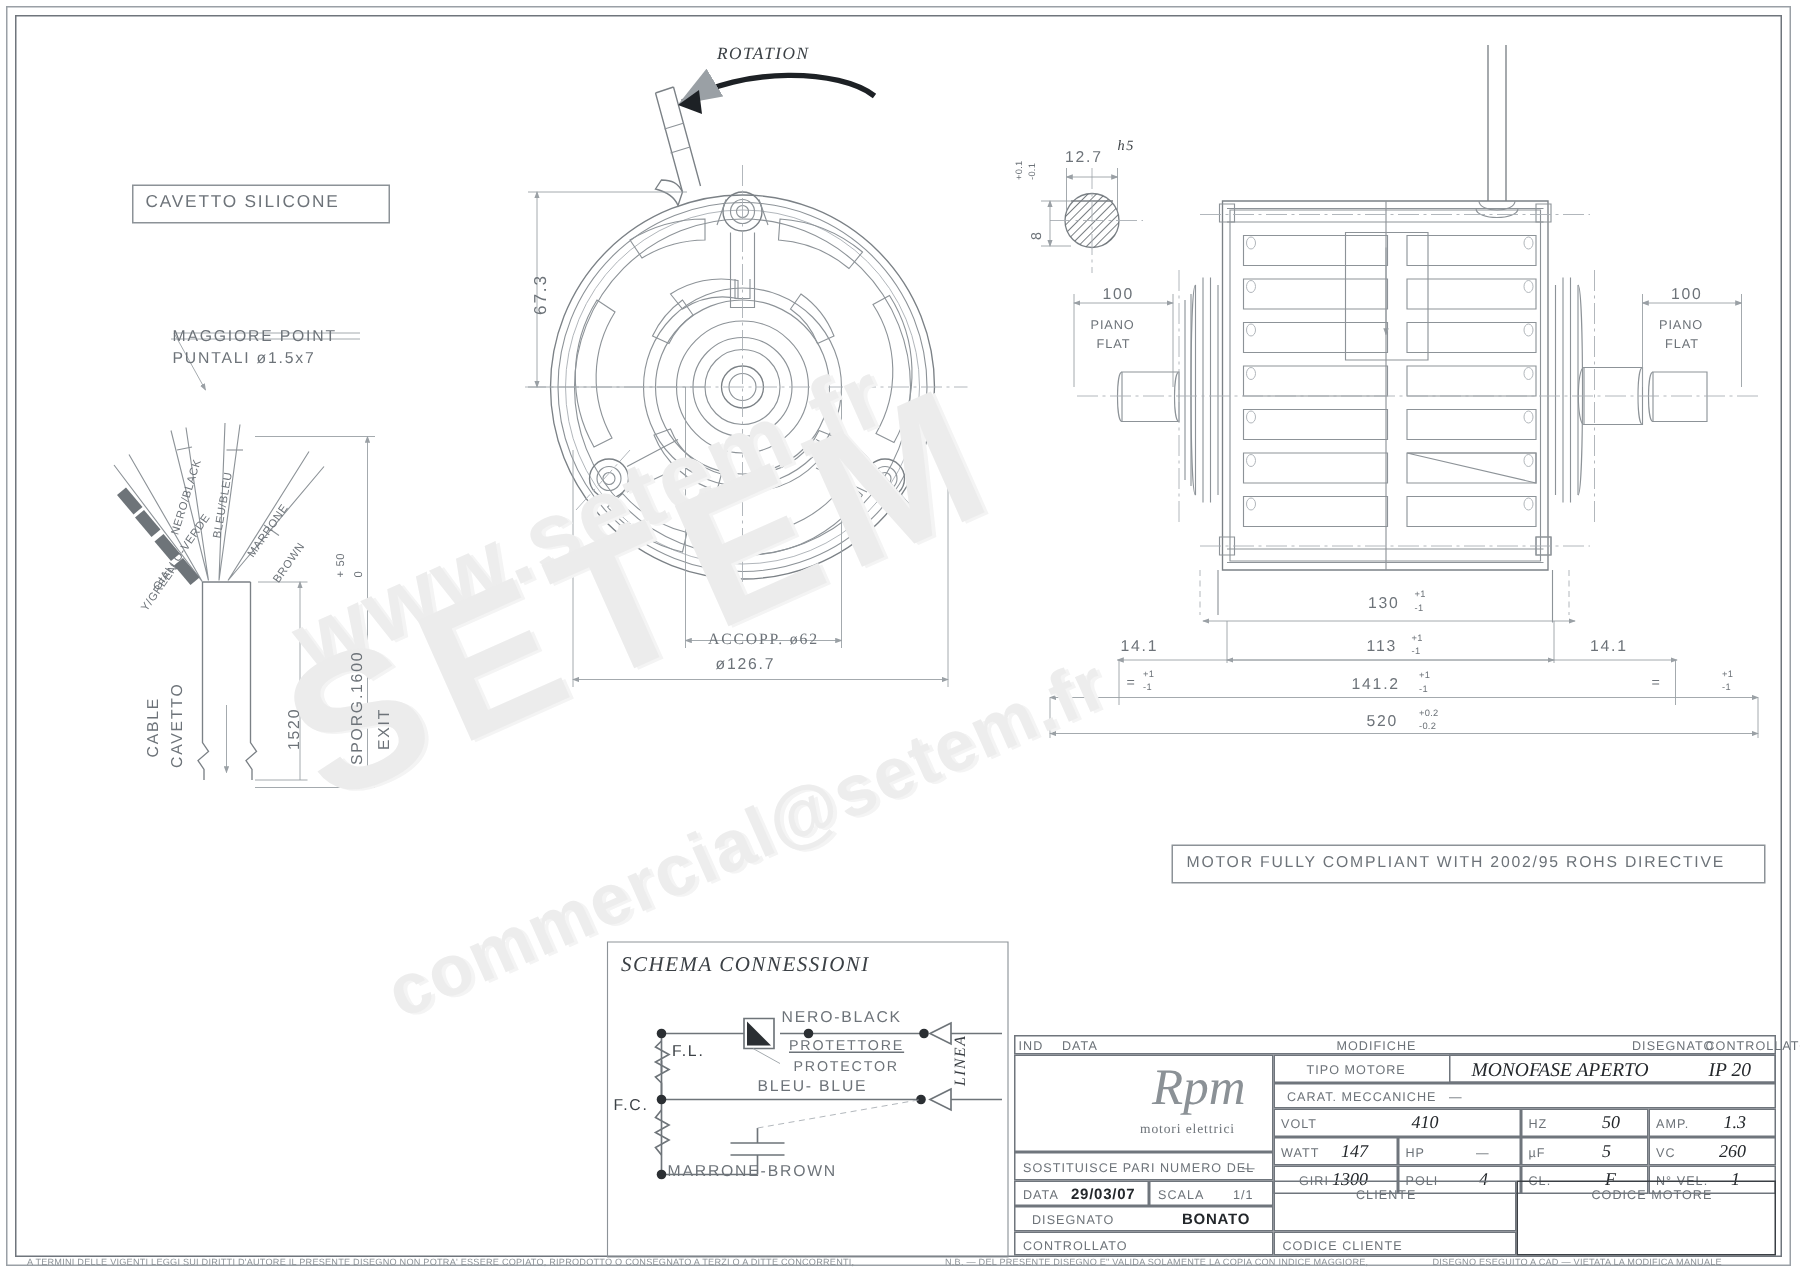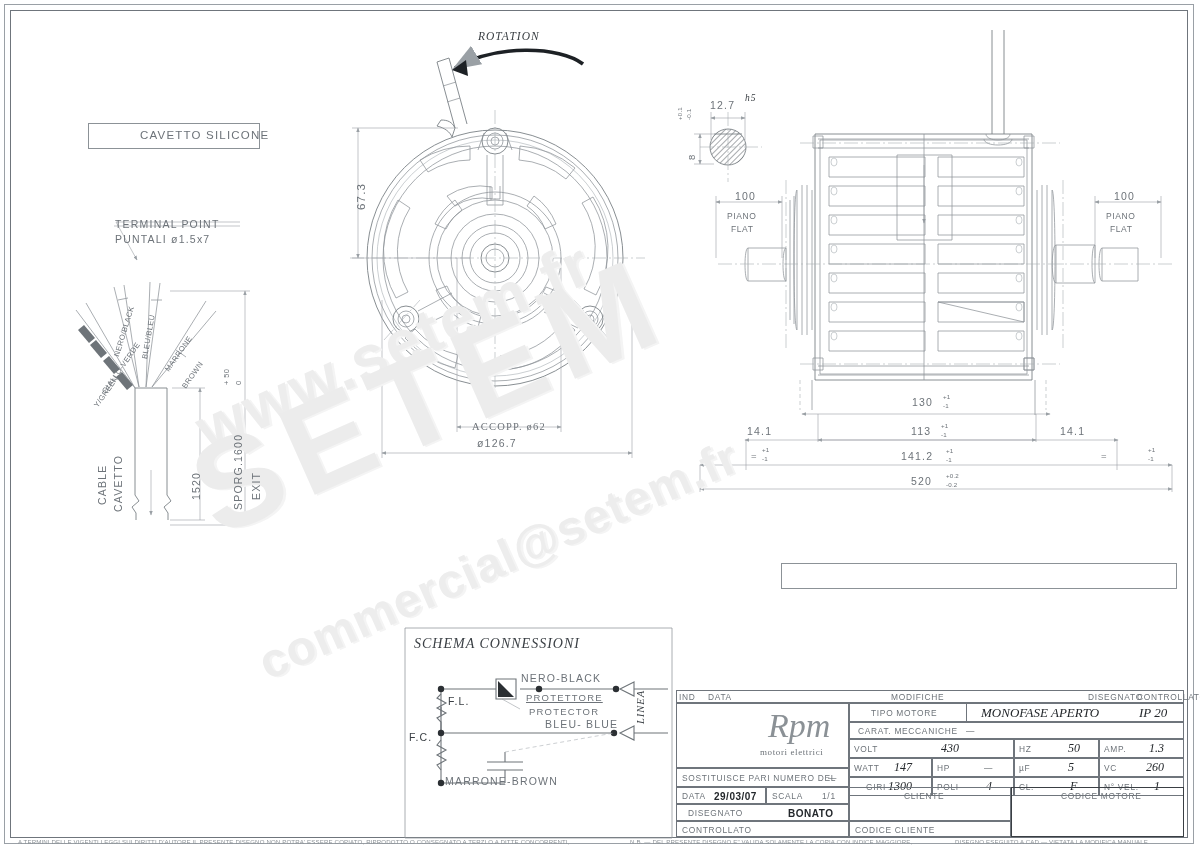--- a/index.html
+++ b/index.html
@@ -379,23 +379,23 @@
       <path class="sch" d="M634,682 L620,689 L634,696 z" fill="none"></path>
       <path class="sch" d="M634,726 L620,733 L634,740 z" fill="none"></path>
     </g>
   </svg>
 
   <div class="wm" id="wm-url">www.setem.fr</div>
   <div class="wm" id="wm-big">SETEM</div>
   <div class="wm" id="wm-mail">commercial@setem.fr</div>
 
   <div class="box" style="left:88px;top:123px;width:172px;height:26px;"></div>
-  <div class="t t12" style="left:97px;top:129px;margin-left:43px;">CAVETTO SILICONE</div>
-
-  <div class="t t11" style="left:115px;top:218px;">TERMINAL POINT</div>
+  <div class="t t12" style="left:97px;top:129px;">CAVETTO SILICONE</div>
+
+  <div class="t t11" style="left:115px;top:218px;">MAGGIORE POINT</div>
   <div class="t t11" style="left:115px;top:233px;">PUNTALI ø1.5x7</div>
 
   <div class="t t8 rot90" style="left:100px;top:390px;transform:rotate(-55deg);">GIALLO-VERDE</div>
   <div class="t t8 rot90" style="left:92px;top:404px;transform:rotate(-55deg);">Y/GREEN</div>
   <div class="t t8" style="left:112px;top:355px;transform-origin:0 0;transform:rotate(-73deg);">NERO/BLACK</div>
   <div class="t t8" style="left:140px;top:358px;transform-origin:0 0;transform:rotate(-80deg);">BLEU/BLEU</div>
   <div class="t t8" style="left:163px;top:368px;transform-origin:0 0;transform:rotate(-55deg);">MARRONE</div>
   <div class="t t8" style="left:180px;top:385px;transform-origin:0 0;transform:rotate(-55deg);">BROWN</div>
 
   <div class="t t11" style="left:96px;top:505px;transform-origin:0 0;transform:rotate(-90deg);">CABLE</div>
@@ -444,28 +444,29 @@
   <div class="t t11" style="left:747px;top:425px;">14.1</div>
   <div class="t t11" style="left:1060px;top:425px;">14.1</div>
   <div class="t t10" style="left:751px;top:450px;">=</div>
   <div class="t t7" style="left:762px;top:446px;">+1</div>
   <div class="t t7" style="left:762px;top:455px;">-1</div>
   <div class="t t10" style="left:1101px;top:450px;">=</div>
   <div class="t t7" style="left:1148px;top:446px;">+1</div>
   <div class="t t7" style="left:1148px;top:455px;">-1</div>
 
   <div class="box" style="left:781px;top:563px;width:396px;height:26px;"></div>
+  <div class="t t11" style="left:791px;top:569px;">MOTOR FULLY COMPLIANT WITH 2002/95 ROHS DIRECTIVE</div>
 
   <div class="t t12 ital dark" style="left:414px;top:636px;font-size:14px;">SCHEMA CONNESSIONI</div>
   <div class="t t11 dark" style="left:448px;top:695px;">F.L.</div>
   <div class="t t11 dark" style="left:409px;top:731px;">F.C.</div>
   <div class="t t11" style="left:521px;top:672px;">NERO-BLACK</div>
   <div class="t t10" style="left:526px;top:692px;text-decoration:underline;">PROTETTORE</div>
   <div class="t t10" style="left:529px;top:706px;">PROTECTOR</div>
-  <div class="t t11" style="left:505px;top:718px;margin-left:40px;">BLEU- BLUE</div>
+  <div class="t t11" style="left:505px;top:718px;">BLEU- BLUE</div>
   <div class="t t11" style="left:445px;top:775px;">MARRONE-BROWN</div>
   <div class="t t11 ital dark" style="left:635px;top:724px;transform-origin:0 0;transform:rotate(-90deg);">LINEA</div>
 
   <div id="tblock">
 
     <div class="c" style="left:0;top:0;width:508px;height:13px;"></div>
     <div class="lbl" style="left:3px;top:2px;">IND</div>
     <div class="lbl" style="left:32px;top:2px;">DATA</div>
     <div class="lbl" style="left:215px;top:2px;">MODIFICHE</div>
     <div class="lbl" style="left:412px;top:2px;">DISEGNATO</div>
@@ -482,21 +483,21 @@
     <div class="val" style="left:463px;top:15px;font-size:13px;">IP 20</div>
 
     <div class="c" style="left:173px;top:32px;width:335px;height:17px;"></div>
     <div class="lbl" style="left:182px;top:36px;">CARAT. MECCANICHE</div>
     <div class="lbl" style="left:290px;top:36px;">—</div>
 
     <div class="c" style="left:173px;top:49px;width:165px;height:19px;"></div>
     <div class="c" style="left:338px;top:49px;width:85px;height:19px;"></div>
     <div class="c" style="left:423px;top:49px;width:85px;height:19px;"></div>
     <div class="lbl" style="left:178px;top:54px;">VOLT</div>
-    <div class="val" style="left:265px;top:51px;">430</div>
+    <div class="val" style="left:265px;top:51px;">410</div>
     <div class="lbl" style="left:343px;top:54px;">HZ</div>
     <div class="val" style="left:392px;top:51px;">50</div>
     <div class="lbl" style="left:428px;top:54px;">AMP.</div>
     <div class="val" style="left:473px;top:51px;">1.3</div>
 
     <div class="c" style="left:173px;top:68px;width:83px;height:19px;"></div>
     <div class="c" style="left:256px;top:68px;width:82px;height:19px;"></div>
     <div class="c" style="left:338px;top:68px;width:85px;height:19px;"></div>
     <div class="c" style="left:423px;top:68px;width:85px;height:19px;"></div>
     <div class="lbl" style="left:178px;top:73px;">WATT</div>

